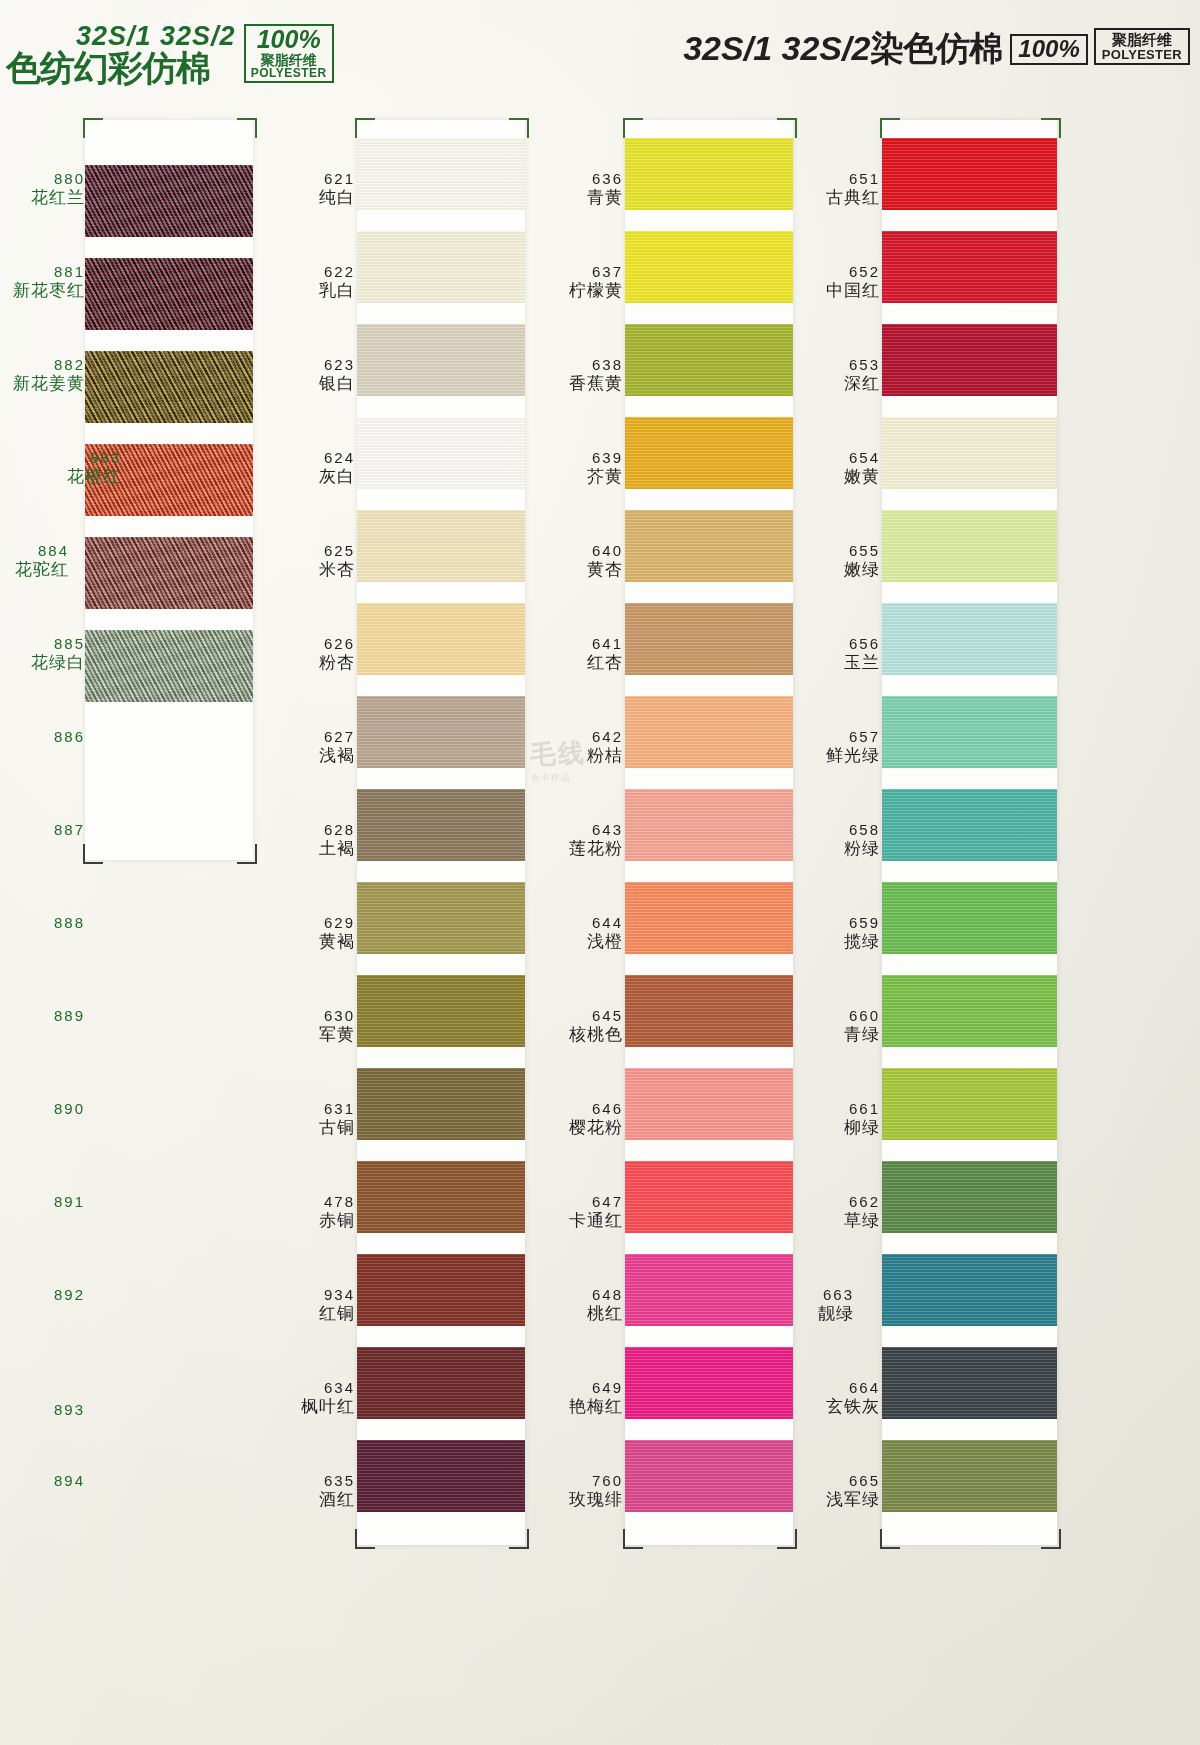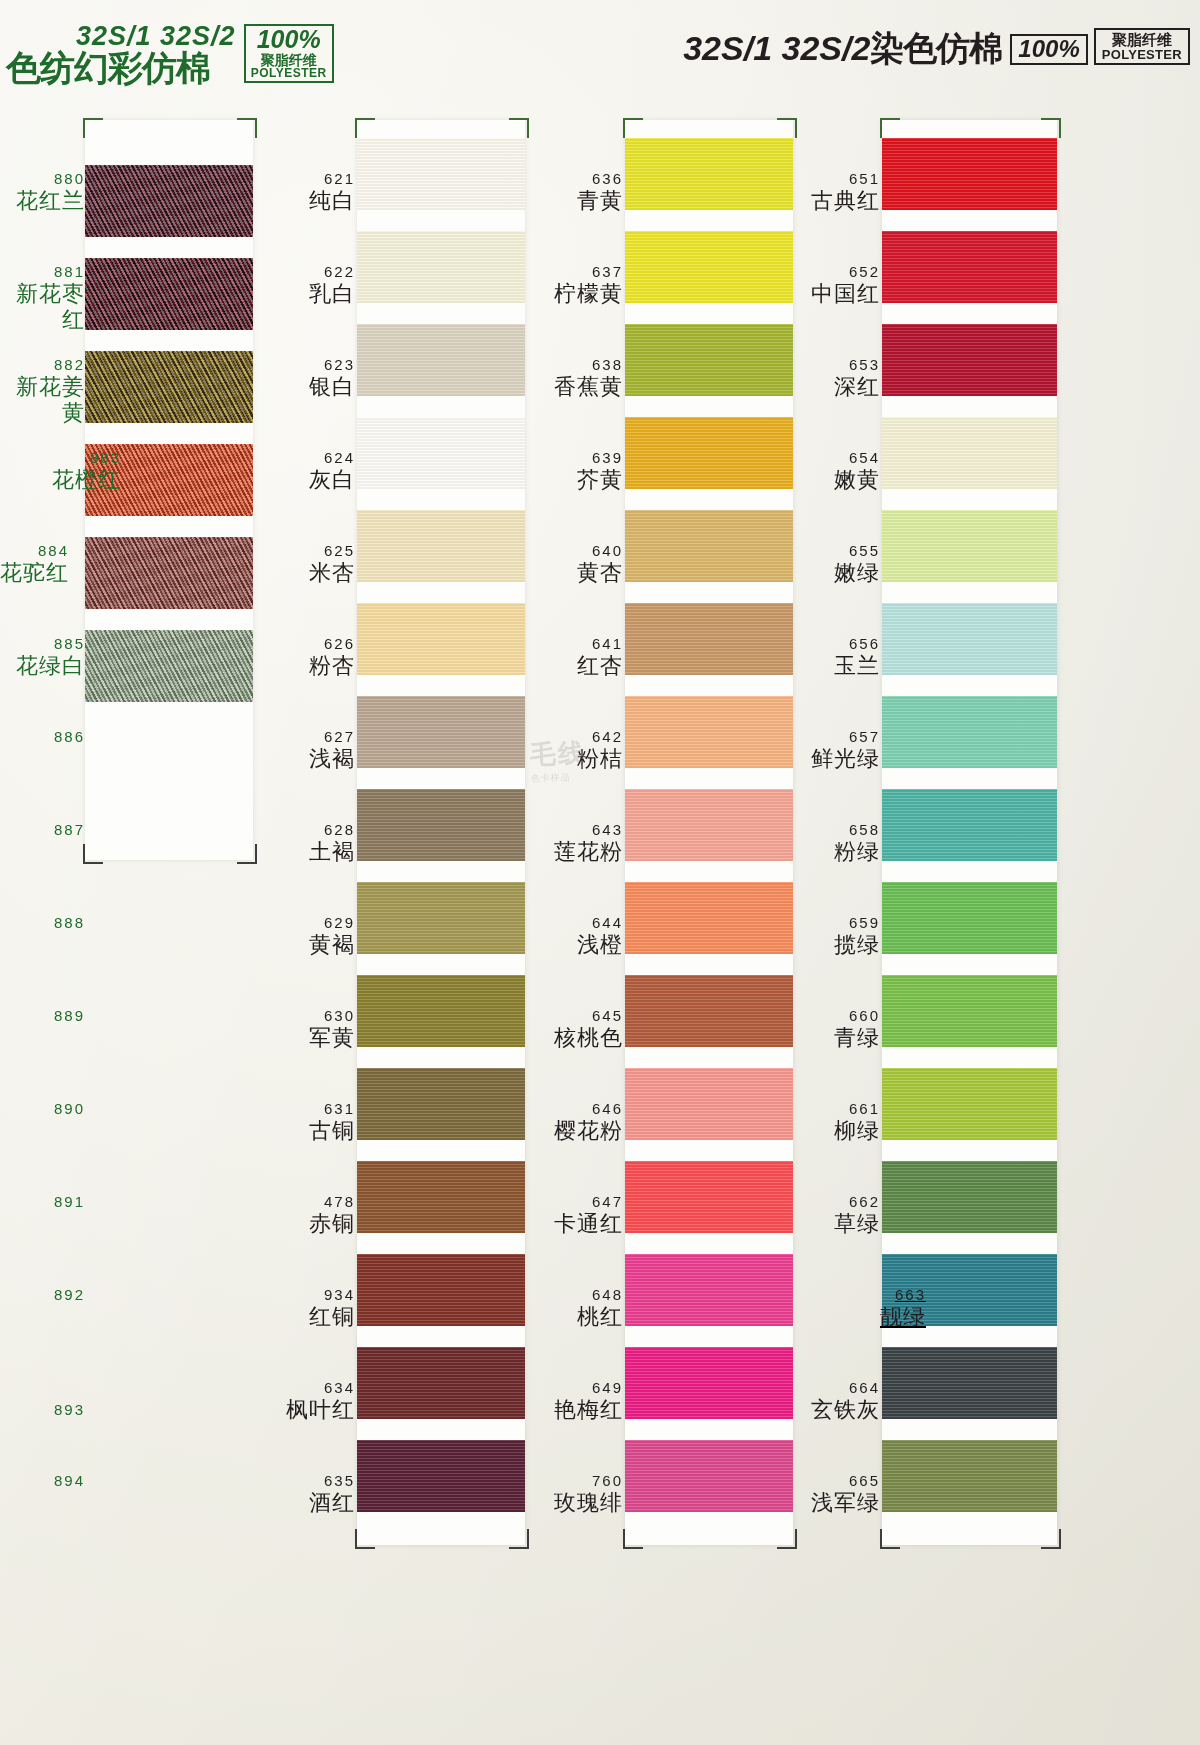--- a/index.html
+++ b/index.html
@@ -45,21 +45,21 @@
   .badge-k2 .cn{color:#231f20;font-weight:bold;font-size:15px;}
   .badge-k2 .en{color:#231f20;font-weight:bold;font-size:13px;letter-spacing:.3px;}
 
   
   .col{position:absolute;top:120px;}
   .col .strip{position:absolute;top:0;background:#fdfdfb;
               box-shadow:0 0 5px rgba(0,0,0,.10);}
   .sw{position:absolute;left:0;width:100%;}
   .lab{position:absolute;text-align:right;line-height:1.18;}
   .lab .code{font-size:15px;letter-spacing:2px;}
-  .lab .name{font-size:22px;letter-spacing:1px;}
+  .lab .name{font-size:17px;letter-spacing:1px;}
   .lab.green .code,.lab.green .name{color:#1f6b2b;}
   .lab.dark .code,.lab.dark .name{color:#231f20;}
 
   
   .crop{position:absolute;width:18px;height:18px;}
   .crop.tl{border-left:2px solid #3d6b33;border-top:2px solid #3d6b33;}
   .crop.tr{border-right:2px solid #3d6b33;border-top:2px solid #3d6b33;}
   .crop.bl{border-left:2px solid #3d3d3d;border-bottom:2px solid #3d3d3d;}
   .crop.br{border-right:2px solid #3d3d3d;border-bottom:2px solid #3d3d3d;}
 
@@ -408,21 +408,21 @@
       <div class="lab dark" style="left: 790px; width: 90px; top: 980px;">
         <div class="code">661</div>
         <div class="name">柳绿</div>
       </div>
       <div class="sw" title="662 草绿" style="top: 1041px; left: 882px; width: 175px; height: 72px; background: rgb(94, 138, 74);"></div>
       <div class="lab dark" style="left: 790px; width: 90px; top: 1073px;">
         <div class="code">662</div>
         <div class="name">草绿</div>
       </div>
       <div class="sw" title="663 靓绿" style="top: 1134px; left: 882px; width: 175px; height: 72px; background: rgb(43, 127, 142);"></div>
-      <div class="lab dark" style="left: 836px; width: 90px; top: 1166px; text-decoration: underline;">
+      <div class="lab dark" style="left: 764px; width: 90px; top: 1166px;">
         <div class="code">663</div>
         <div class="name">靓绿</div>
       </div>
       <div class="sw" title="664 玄铁灰" style="top: 1227px; left: 882px; width: 175px; height: 72px; background: rgb(60, 67, 72);"></div>
       <div class="lab dark" style="left: 790px; width: 90px; top: 1259px;">
         <div class="code">664</div>
         <div class="name">玄铁灰</div>
       </div>
       <div class="sw" title="665 浅军绿" style="top: 1320px; left: 882px; width: 175px; height: 72px; background: rgb(123, 138, 74);"></div>
       <div class="lab dark" style="left: 790px; width: 90px; top: 1352px;">

